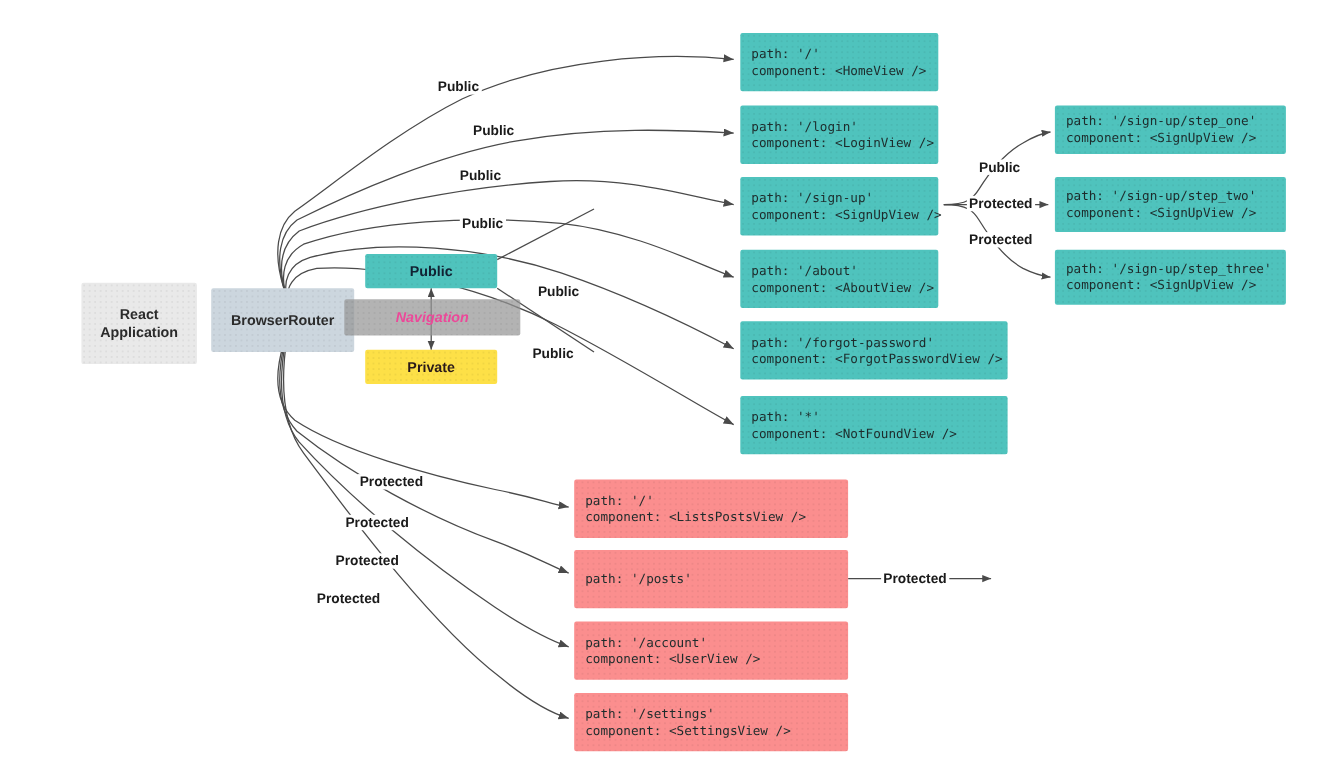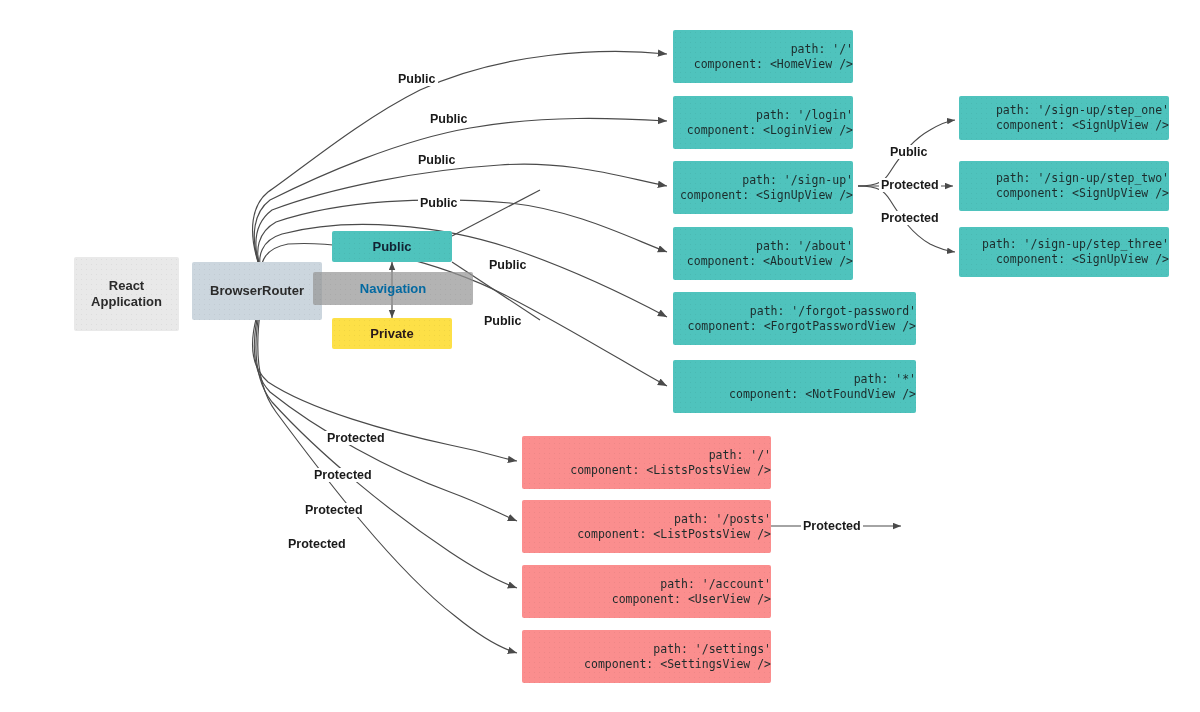--- a/index.html
+++ b/index.html
@@ -11,21 +11,20 @@
     overflow:hidden;
     position:relative;
   }
   #canvas{position:absolute;left:0;top:0;width:1200px;height:712px;}
   svg#edges{position:absolute;left:0;top:0;width:1200px;height:712px;}
 
   .node{
     position:absolute;
     box-sizing:border-box;
     border-radius:2px;
-    align-items:flex-end;
   }
   
   .route{
     font-family:"DejaVu Sans Mono","Liberation Mono",monospace;
     font-size:11.5px;
     line-height:15px;
     color:#1d2b2b;
     padding:0 0 0 10px;
     display:flex;
     flex-direction:column;
@@ -133,21 +132,21 @@
     <span style="position:relative;">BrowserRouter</span>
   </div>
 
   <div class="node plain pub-box" style="left:332px;top:231px;width:120px;height:31px;">
     <div class="dots"></div>
     <span style="position:relative;color:#123;">Public</span>
   </div>
 
   <div class="node plain nav-box" style="left:313px;top:272px;width:160px;height:33px;z-index:5;">
     <div class="dots"></div>
-    <span style="position:relative;color:#0369a1;">Navigation</span>
+    <span style="position:relative;color:#ec4899;font-style:italic;">Navigation</span>
   </div>
 
   <div class="node plain priv-box" style="left:332px;top:318px;width:120px;height:31px;">
     <div class="dots"></div>
     <span style="position:relative;color:#2a1a1a;">Private</span>
   </div>
 
   <div class="node route teal" style="left:673px;top:30px;width:180px;height:53px;">
     <div class="dots"></div>
     <span class="ln" style="position:relative;">path: '/'</span>
@@ -204,21 +203,20 @@
 
   <div class="node route salmon" style="left:522px;top:436px;width:249px;height:53px;">
     <div class="dots"></div>
     <span class="ln" style="position:relative;">path: '/'</span>
     <span class="ln" style="position:relative;">component: &lt;ListsPostsView /&gt;</span>
   </div>
 
   <div class="node route salmon" style="left:522px;top:500px;width:249px;height:53px;">
     <div class="dots"></div>
     <span class="ln" style="position:relative;">path: '/posts'</span>
-    <span class="ln" style="position:relative;">component: &lt;ListPostsView /&gt;</span>
   </div>
 
   <div class="node route salmon" style="left:522px;top:565px;width:249px;height:53px;">
     <div class="dots"></div>
     <span class="ln" style="position:relative;">path: '/account'</span>
     <span class="ln" style="position:relative;">component: &lt;UserView /&gt;</span>
   </div>
 
   <div class="node route salmon" style="left:522px;top:630px;width:249px;height:53px;">
     <div class="dots"></div>

